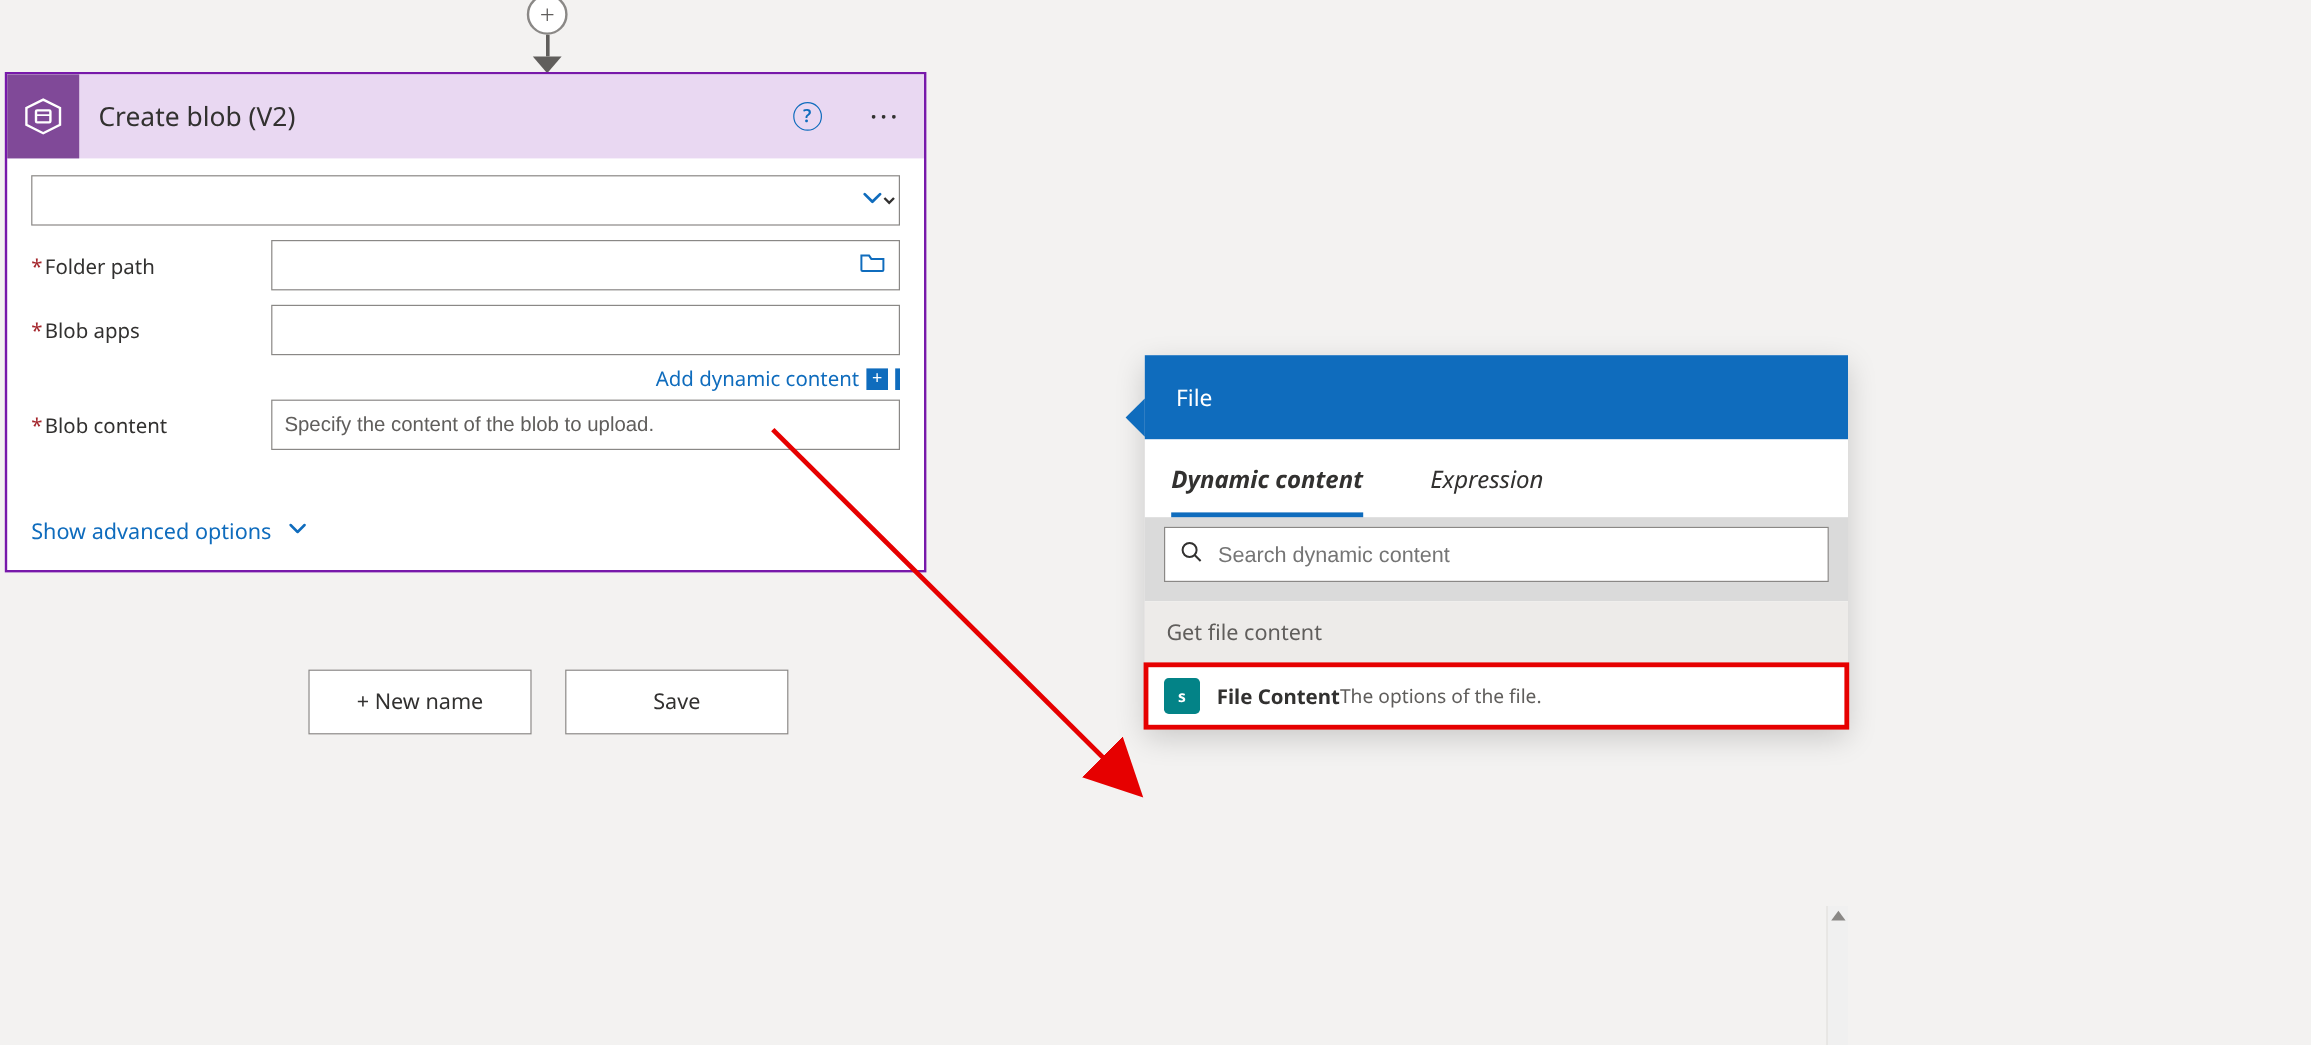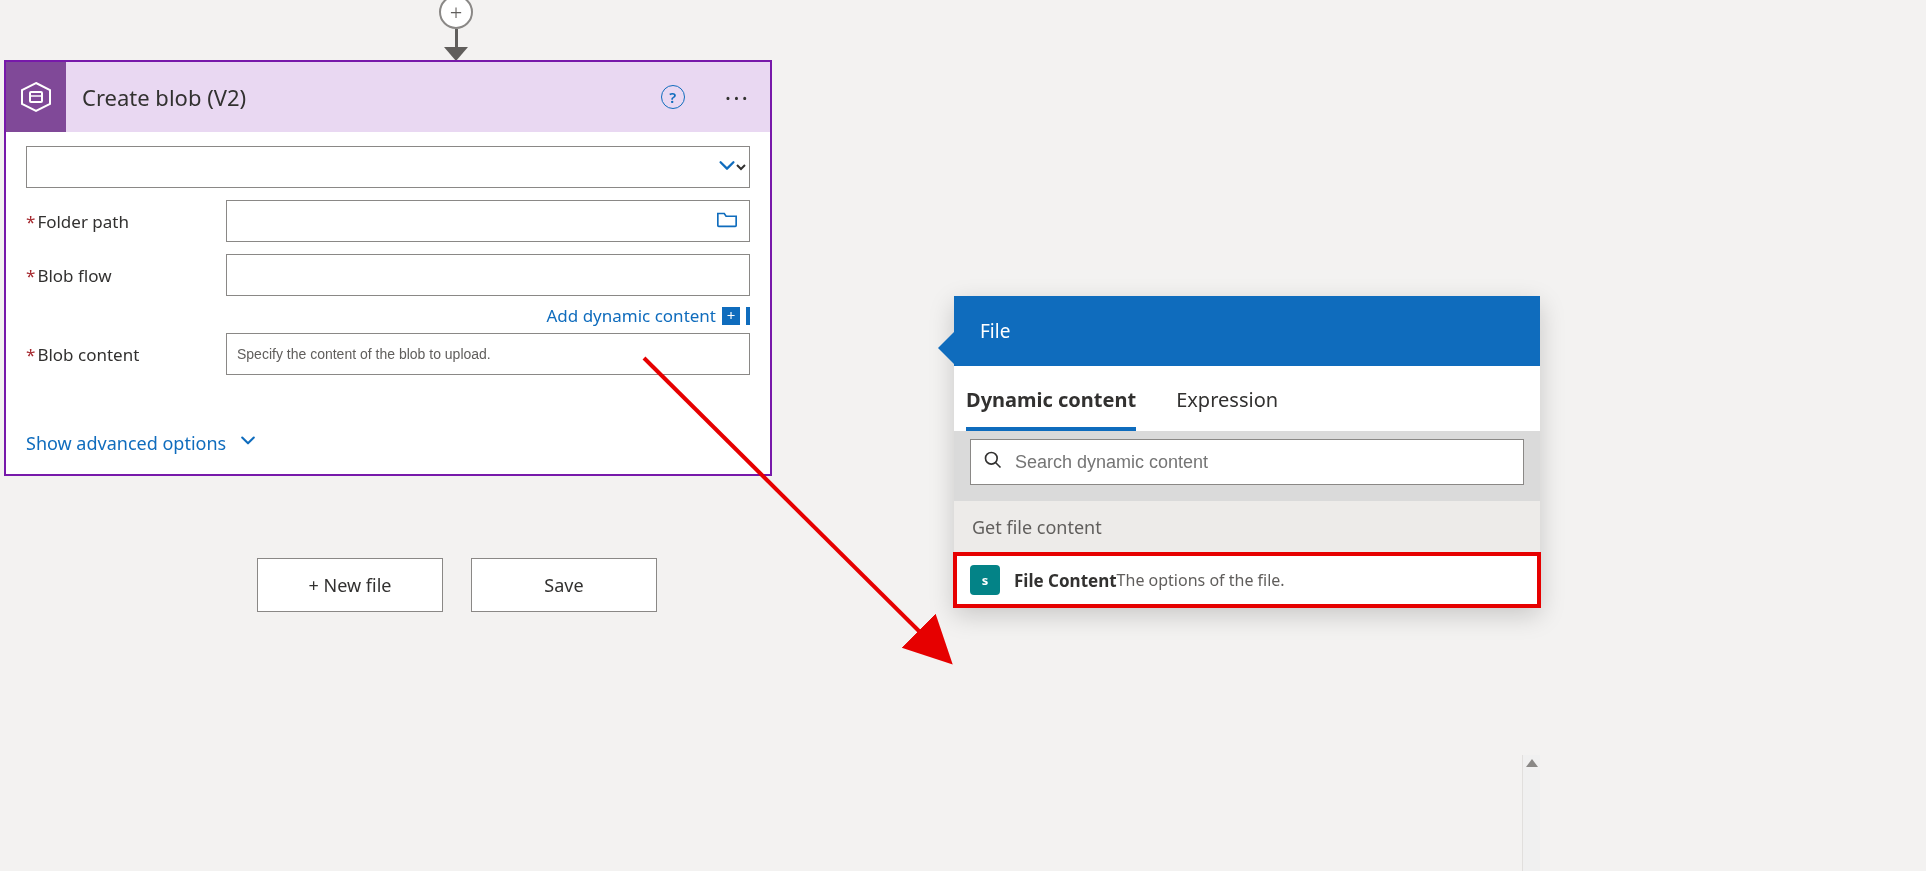--- a/index.html
+++ b/index.html
@@ -104,21 +104,21 @@
   .field {
     flex: 1;
     position:relative;
   }
   .control {
     width:100%;
     height: 42px;
     border: 1px solid #8a8886;
     background:#fff;
     padding: 6px 42px 6px 10px;
-    font-size:14px;
+    font-size:17px;
     color:#323130;
   }
   .control::placeholder { color:#605e5c; }
   .suffix-icon {
     position:absolute;
     right: 12px; top: 50%;
     transform: translateY(-50%);
     color:#0F6CBD;
     pointer-events:none;
   }
@@ -194,22 +194,23 @@
   .dyn-header {
     background:#0F6CBD;
     color:#fff;
     padding: 22px 26px 22px 26px;
     display:flex; gap:24px; align-items:flex-start;
     font-size:19px;
   }
   .dyn-header .msg { line-height:1.55; flex:1;}
   .dyn-header .hide { cursor:pointer; font-size:19px; }
   .dyn-tabs {
-    display:flex; gap:40px;
-    padding: 20px 22px 0 12px;
+    display:flex; gap:56px;
+    padding: 20px 22px 0 22px;
+    font-style: italic;
   }
   .dyn-tab {
     font-size:20px;
     padding-bottom: 14px;
     cursor:pointer;
     color:#323130;
   }
   .dyn-tab.active {
     font-weight:700;
     border-bottom: 4px solid #0F6CBD;
@@ -325,21 +326,21 @@
           <input class="control" style="">
           <span class="suffix-icon clickable">
             <svg width="22" height="20" viewBox="0 0 24 20">
                 <path d="M2 4h7l2 3h11v10a1 1 0 0 1-1 1H3a1 1 0 0 1-1-1V4z" fill="none" stroke="#0F6CBD" stroke-width="1.8"></path>
               </svg>
           </span>
         </div>
       </div>
 
       <div class="form-row">
-        <div class="form-label"><span class="req">*</span><span>Blob flow</span></div>
+        <div class="form-label"><span class="req">*</span><span>Blob apps</span></div>
         <div class="field">
           <input class="control" style="">
         </div>
       </div>
 
       <div class="dyn-link-row" style="padding-right:0;">
         <a>Add dynamic content</a>
         <span class="dyn-plus-box">+</span>
         <span class="dyn-plus-bar"></span>
       </div>
@@ -358,21 +359,21 @@
               <path d="M5 9l7 7 7-7" stroke="#0F6CBD" stroke-width="2.5" fill="none" stroke-linecap="round" stroke-linejoin="round"></path>
             </svg>
         </span>
       </div>
 
     </div>
   </div>
 
   <div class="buttons">
     <div class="btn">
-        <span>+ New file</span>
+        <span>+ New name</span>
       </div>
     <div class="btn">
         <span>Save</span>
       </div>
   </div>
 
   <div class="dyn-panel">
     <div class="dyn-callout-nub"></div>
     <div class="dyn-header">
       <div class="hide">File</div>

